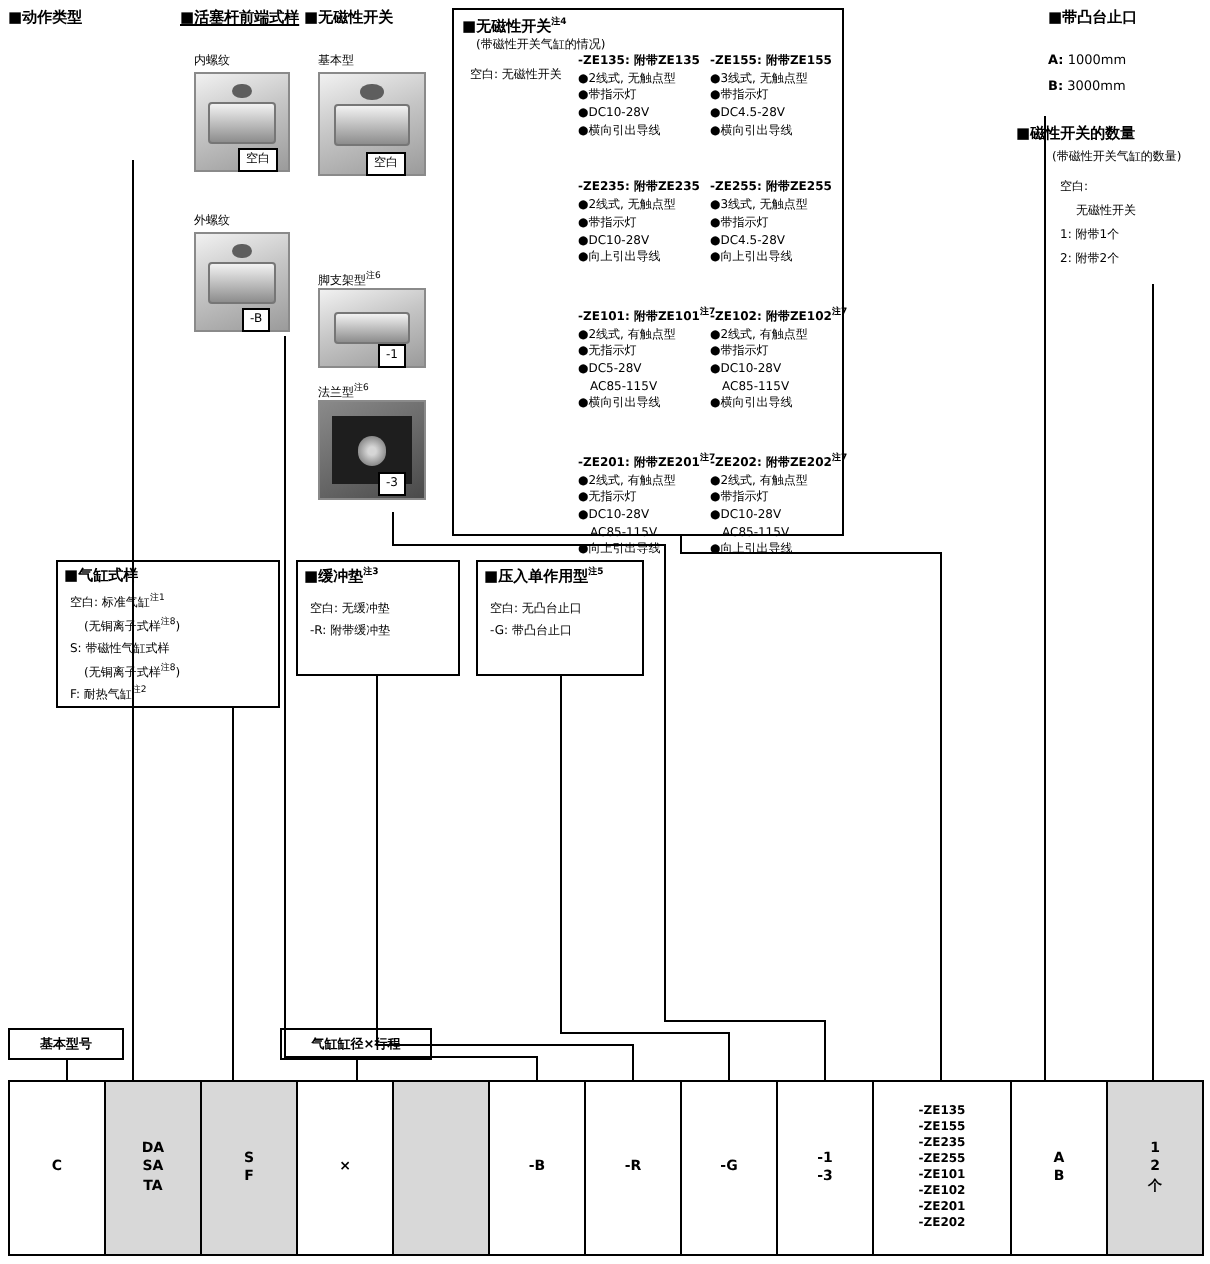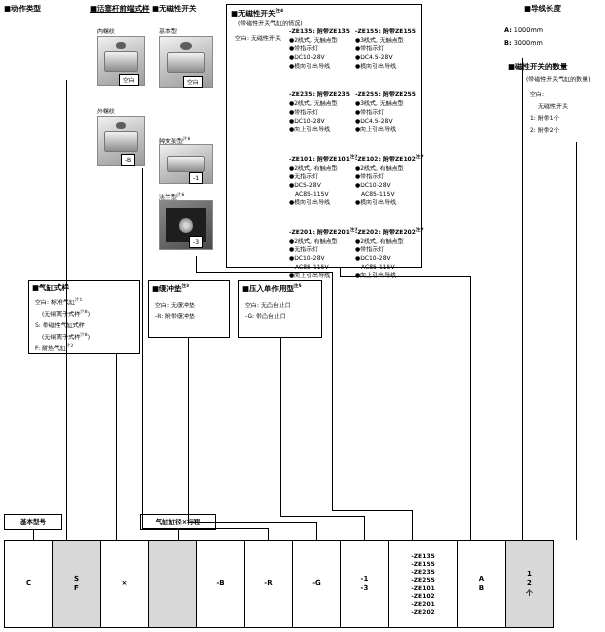--- a/index.html
+++ b/index.html
@@ -146,22 +146,22 @@
           <div class="hd">-ZE202: 附带ZE202<sup class="note">注7</sup></div>
           <div>●2线式, 有触点型</div>
           <div>●带指示灯</div>
           <div>●DC10-28V</div>
           <div>　AC85-115V</div>
           <div>●向上引出导线</div>
         </div>
       </div>
   </div>
 
-  <div class="abs sec-title" style="left:524px; top:4px;">■导线长度</div>
-  <div class="abs med" style="left:504px; top:24px;">
+  <div class="abs sec-title" style="left:524px; top:4px;">■带凸台止口</div>
+  <div class="abs med" style="left:524px; top:24px;">
     <div><b>A:</b> <span>1000mm</span></div>
     <div><b>B:</b> <span>3000mm</span></div>
   </div>
 
   <div class="abs sec-title" style="left:508px; top:62px;">■磁性开关的数量</div>
   <div class="abs small" style="left:526px; top:74px;">(带磁性开关气缸的数量)</div>
   <div class="abs small" style="left:530px; top:88px; line-height:12px;">
     <div>空白:</div>
     <div style="padding-left:8px;">无磁性开关</div>
     <div>1: 附带1个</div>
@@ -194,20 +194,25 @@
       <div>-G: 带凸台止口</div>
     </div>
   </div>
 
   <div class="abs box lblbox" style="left:4px; top:514px; width:58px; height:16px;">基本型号</div>
   <div class="abs box lblbox" style="left:140px; top:514px; width:76px; height:16px;">气缸缸径×行程</div>
 
   <div id="model-row">
       <div class="cell">
         <div>C</div>
+      </div>
+      <div class="cell shaded">
+        <div>DA</div>
+        <div>SA</div>
+        <div>TA</div>
       </div>
       <div class="cell shaded">
         <div>S</div>
         <div>F</div>
       </div>
       <div class="cell">
         <div>×</div>
       </div>
       <div class="cell shaded"></div>
       <div class="cell">

